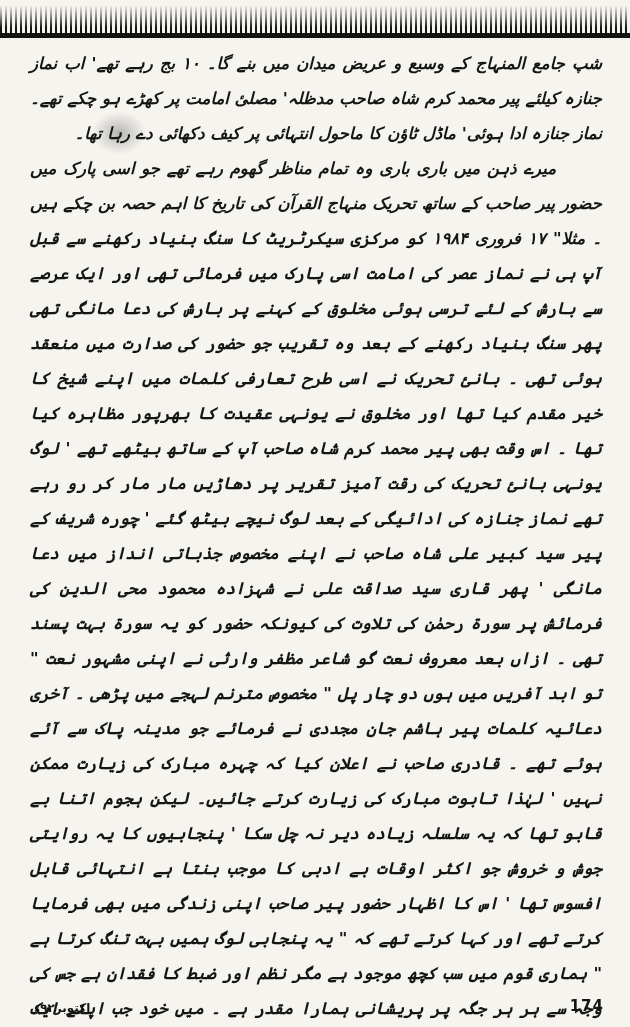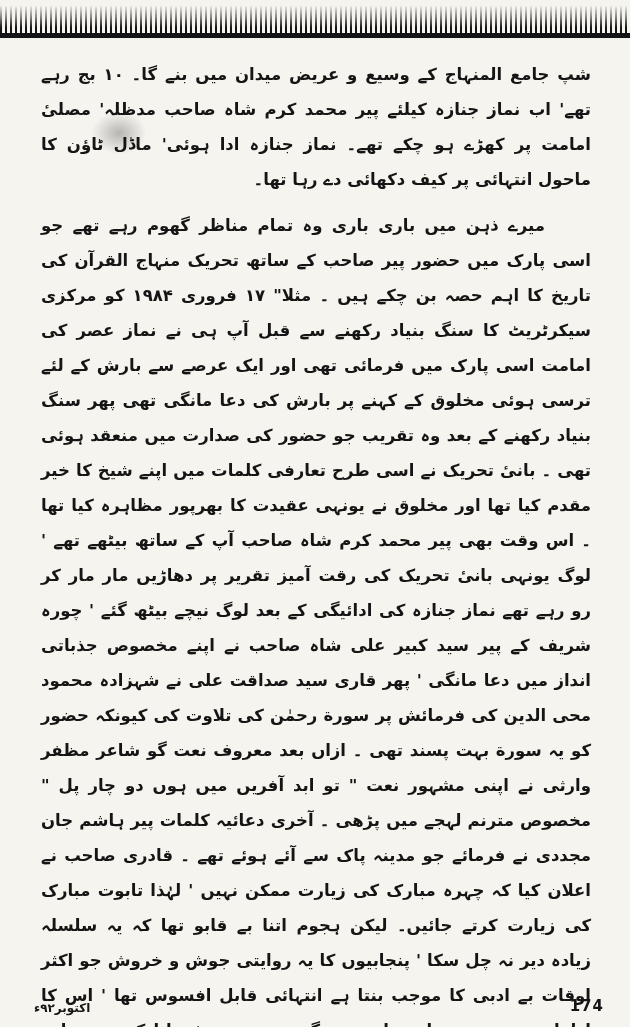--- a/index.html
+++ b/index.html
@@ -37,22 +37,23 @@
     right: 28px;
     left: 30px;
     direction: rtl;
     text-align: justify;
     font-size: 16.5px;
     font-weight: 700;
     line-height: 35px;
     letter-spacing: 0;
   }
   .text-block p {
-    margin: 11px;
+    margin: 0;
     padding: 0;
+    font-style: italic;
   }
   .para-indent {
     text-indent: 46px;
   }
   
   .smudge {
     position: absolute;
     left: 92px;
     top: 112px;
     width: 54px;

